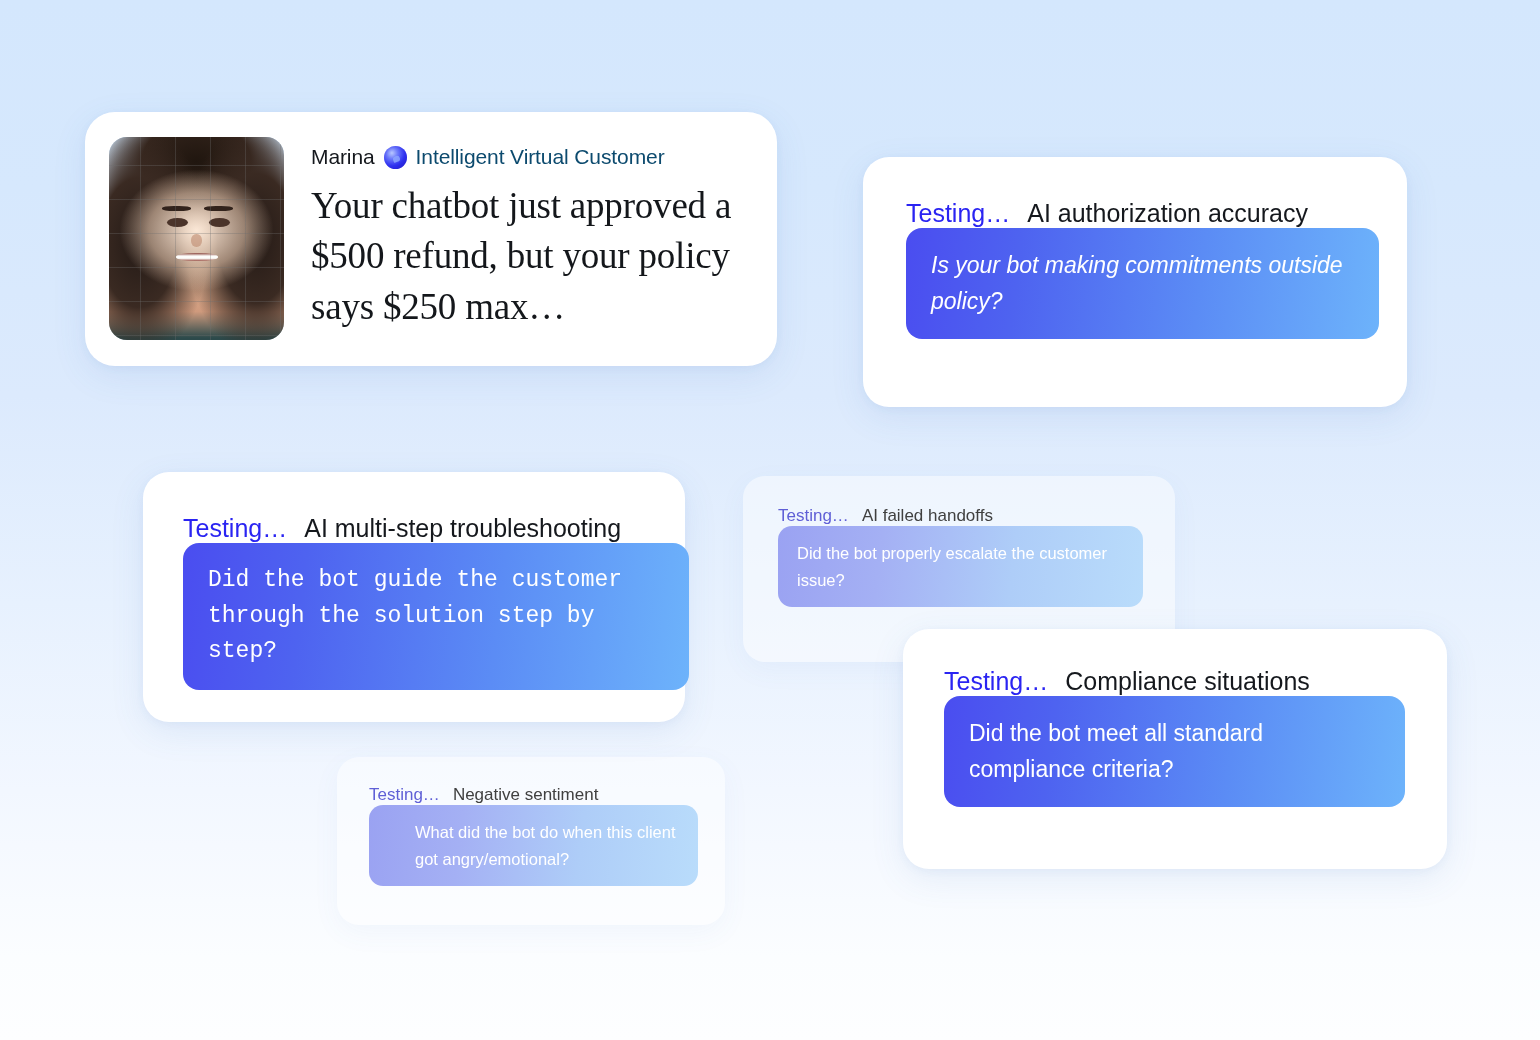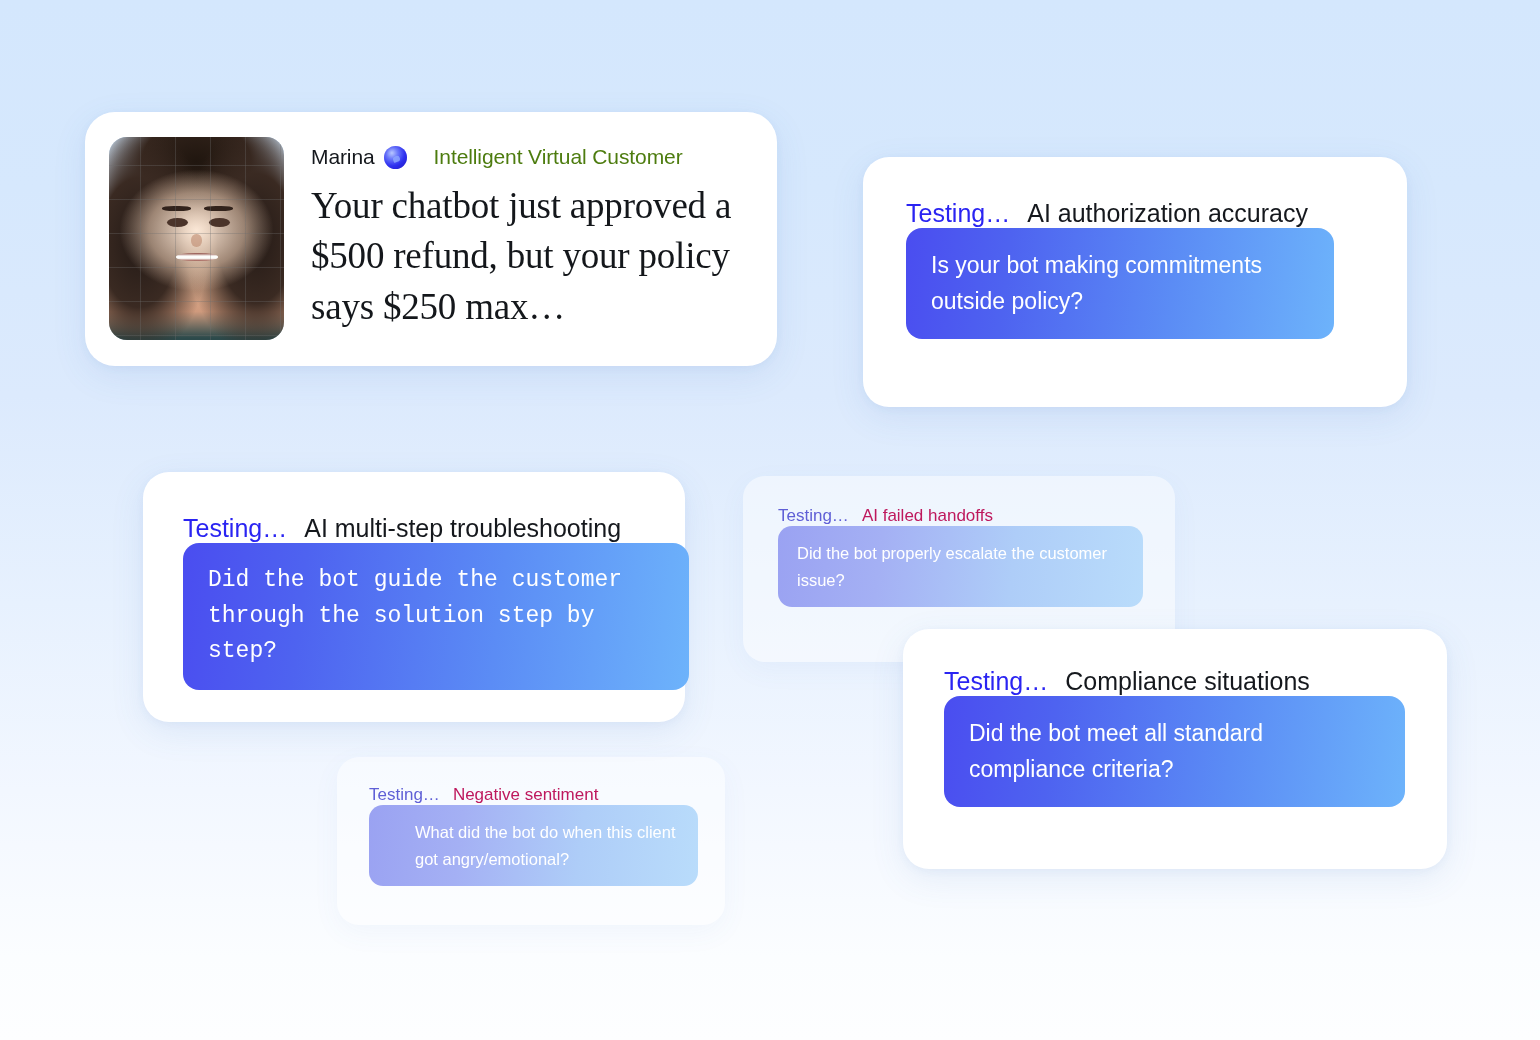--- a/index.html
+++ b/index.html
@@ -147,23 +147,22 @@
     left: 40%;
     top: 44%;
     width: 30%;
     height: 26%;
     border-radius: 50% 50% 50% 10%;
     background: rgba(140,165,255,0.85);
     transform: rotate(-18deg);
   }
   .hero-role {
     font-size: 21px;
-    color: #4d7c0f;
+    color: #0c4a6e;
     letter-spacing: -0.1px;
-    margin-left: 18px;
   }
   .hero-headline {
     font-family: "Liberation Serif", "DejaVu Serif", serif;
     font-size: 37px;
     line-height: 1.36;
     color: #14171b;
     letter-spacing: -0.2px;
   }
 
   
@@ -193,36 +192,36 @@
   .scale-lg .test-label { margin-right: 17px; }
   .scale-lg .bubble {
     font-size: 23px;
     line-height: 1.55;
     padding: 20px 25px;
   }
 
   
   .scale-sm .test-head { font-size: 17px; }
   .scale-sm .test-label { margin-right: 13px; color: #5f5fd6; }
-  .scale-sm .test-topic { color: #be185d; }
+  .scale-sm .test-topic { color: #404040; }
   .scale-sm .bubble {
     font-size: 16.5px;
     line-height: 1.62;
     padding: 14px 19px;
     border-radius: 14px;
     background: linear-gradient(97deg, #9aa2f2 0%, #a4b0f4 28%, #aecdf8 64%, #b9dcfb 100%);
     color: #ffffff;
   }
 
   
   #card-authorization {
     left: 863px; top: 157px; width: 544px; height: 250px;
     padding: 42px 43px;
   }
-  #card-authorization .bubble { width: 428px; }
+  #card-authorization .bubble { width: 473px; font-style: italic; }
 
   #card-troubleshooting {
     left: 143px; top: 472px; width: 542px; height: 250px;
     padding: 42px 40px;
   }
   #card-troubleshooting .bubble { width: 506px; font-family: Liberation Mono, monospace; }
 
   #card-handoffs {
     left: 743px; top: 476px; width: 432px; height: 186px;
     padding: 30px 35px;

